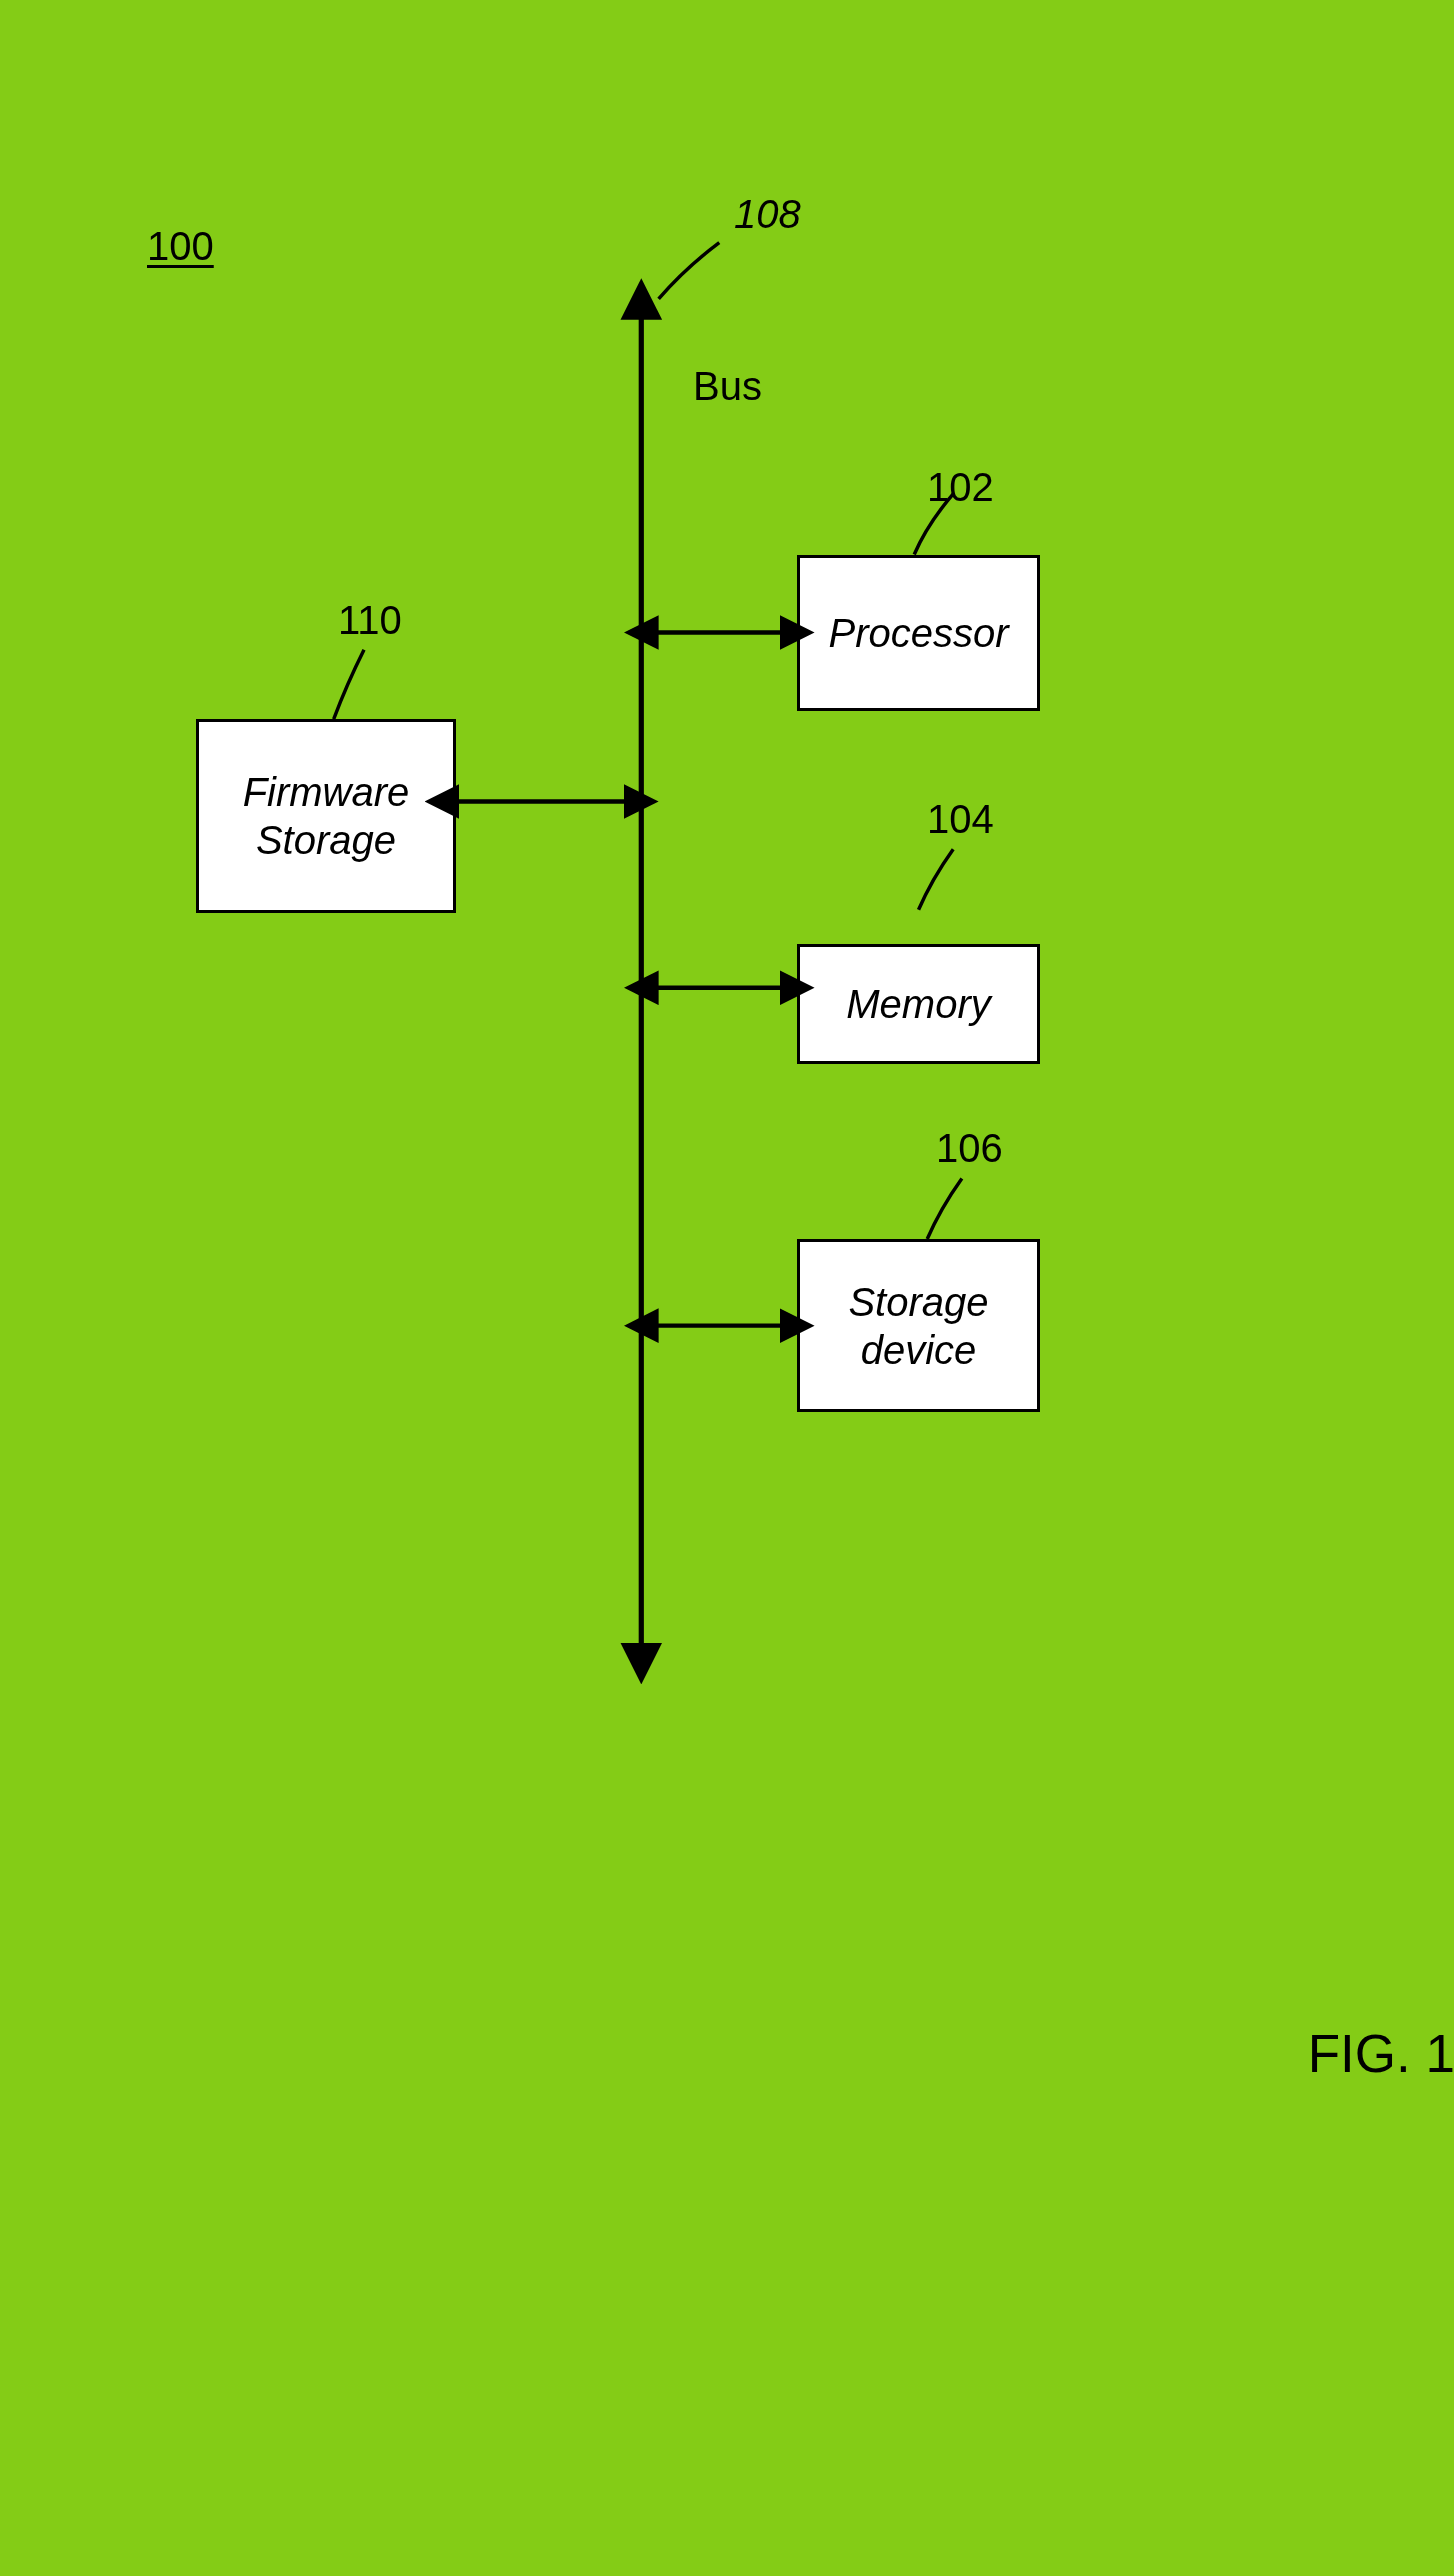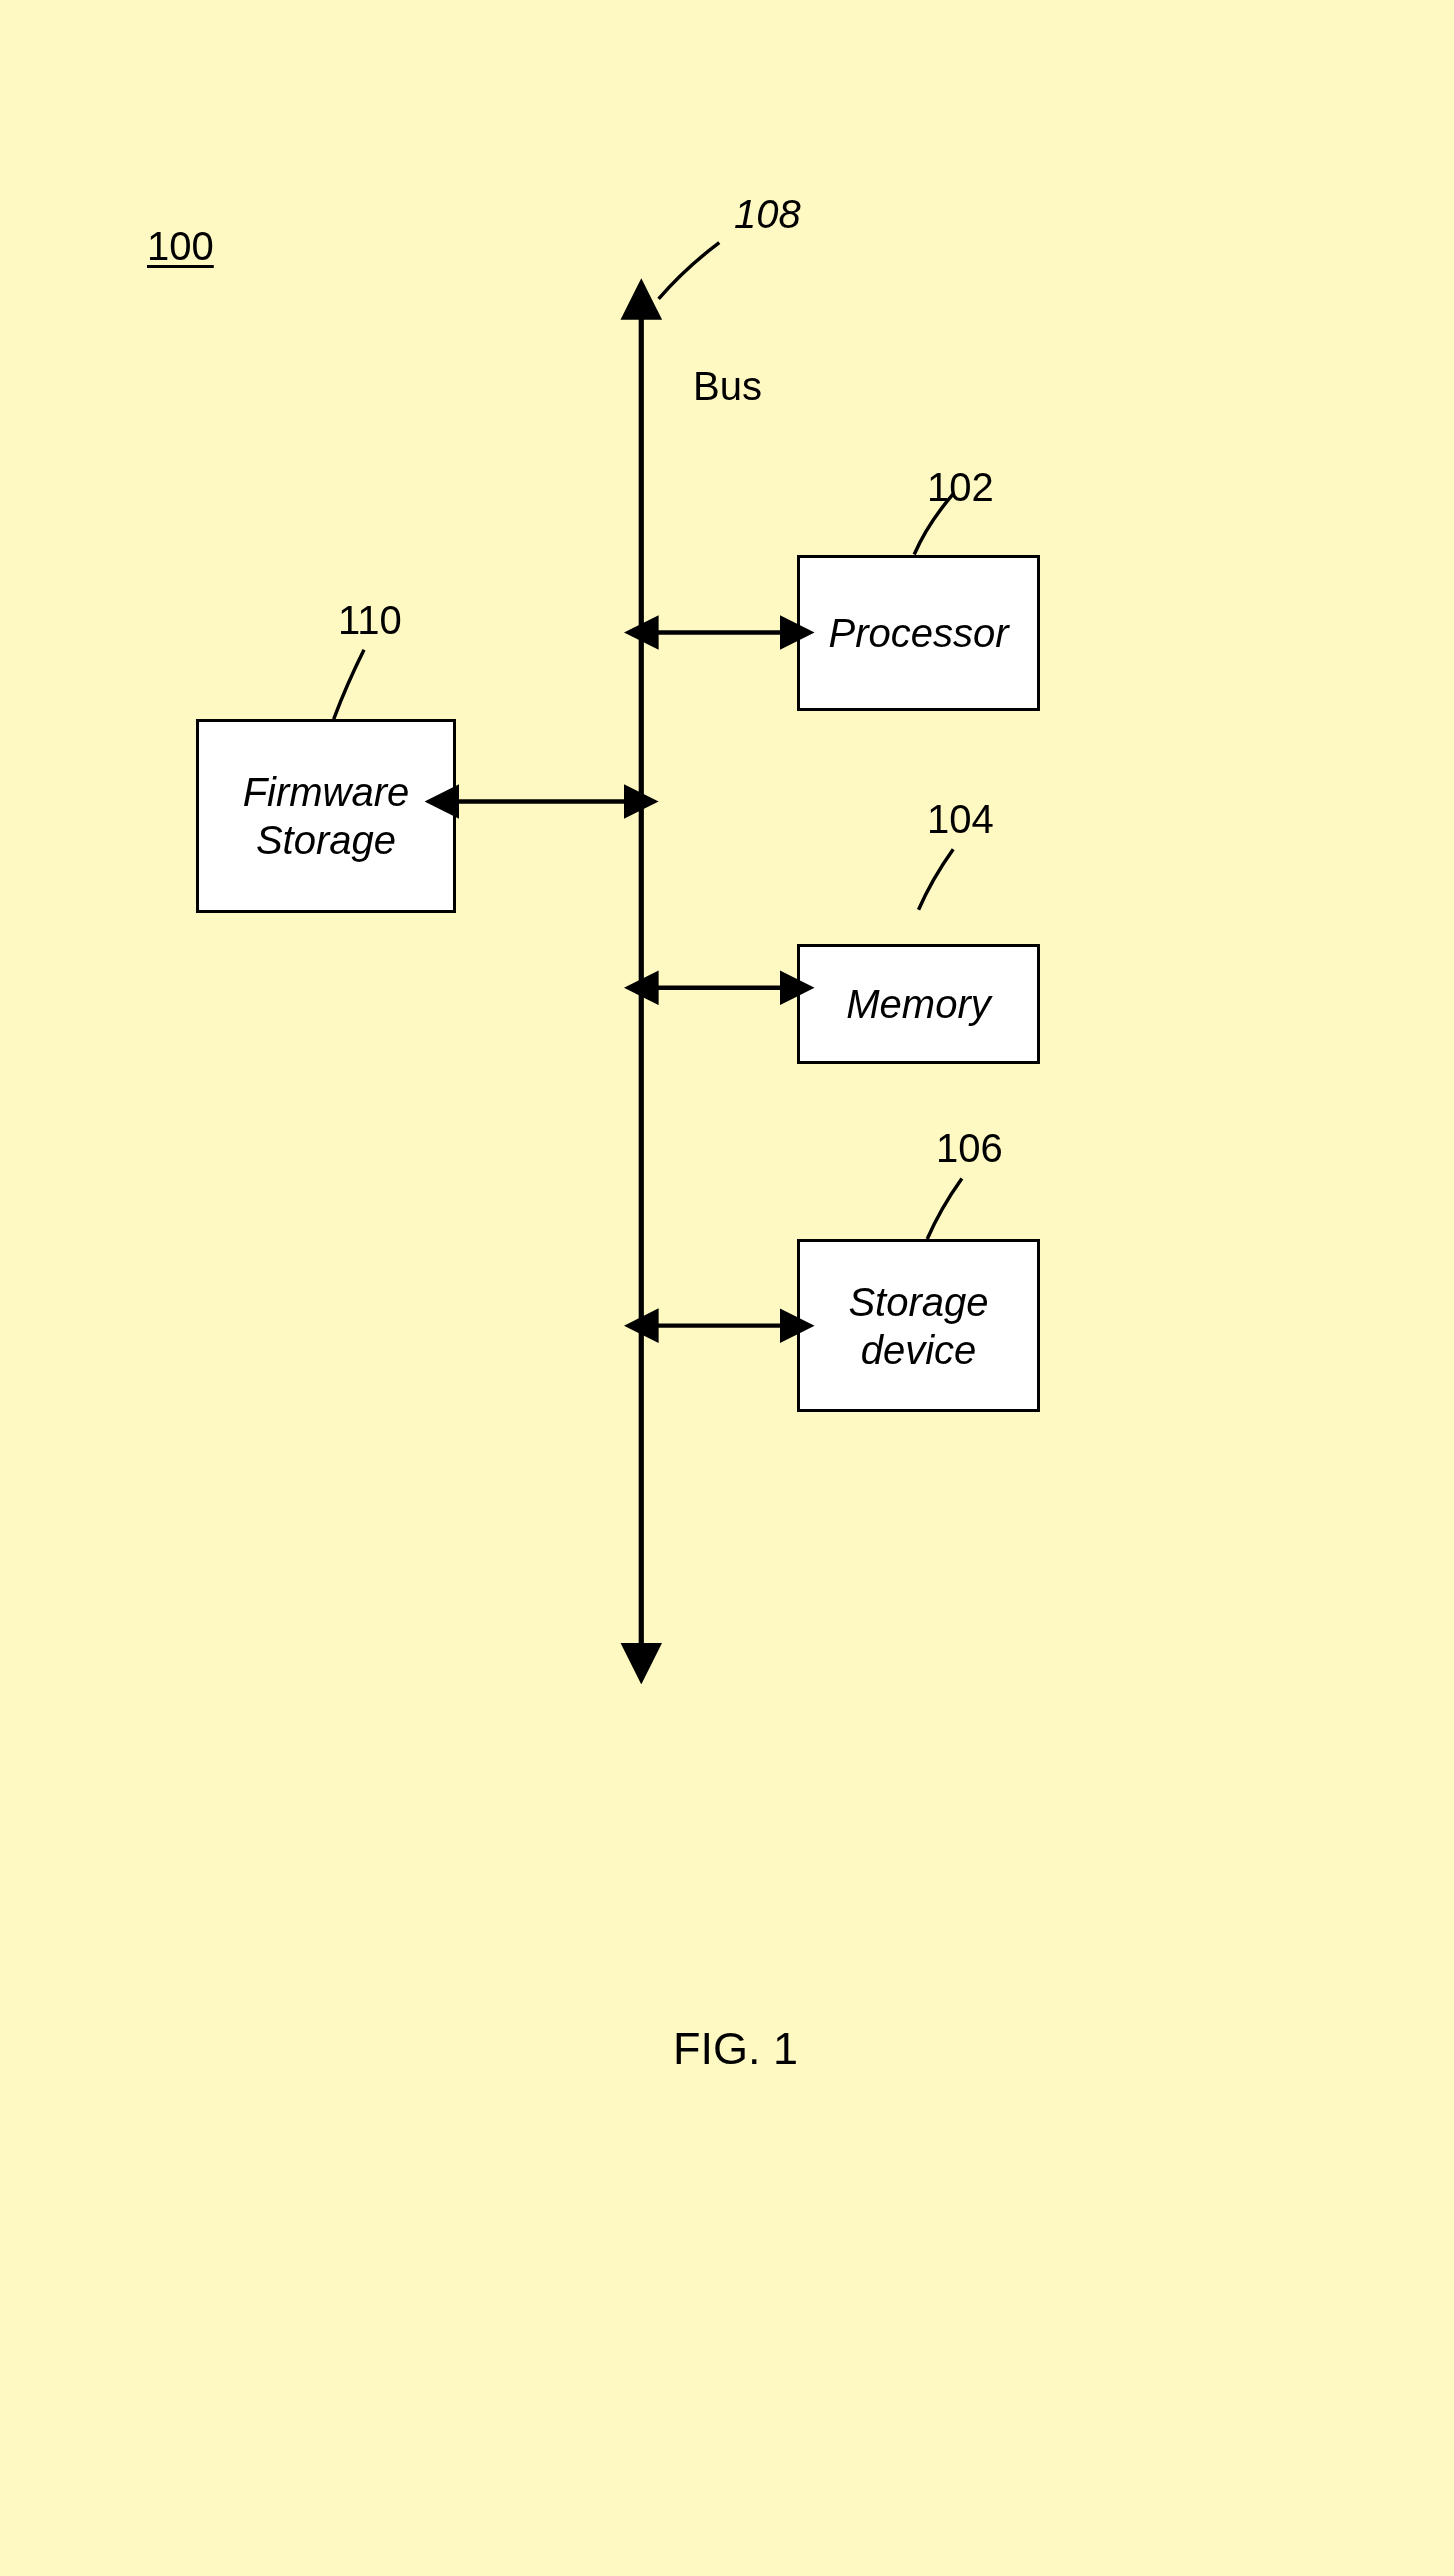--- a/index.html
+++ b/index.html
@@ -5,21 +5,21 @@
   html, body {
     margin: 0;
     padding: 0;
     background: #ffffff;
     font-family: Arial, Helvetica, sans-serif;
   }
   .page {
     position: relative;
     width: 1455px;
     height: 2576px;
-    background: #fef9c3;
+    background: #84cc16;
   }
   .ref {
     position: absolute;
     font-size: 40px;
     color: #000;
   }
   .underline {
     text-decoration: underline;
     text-decoration-thickness: 2.6px;
     text-underline-offset: 5.2px;
@@ -32,24 +32,24 @@
     align-items: center;
     justify-content: center;
     text-align: center;
     font-size: 40px;
     line-height: 1.2;
     box-sizing: border-box;
     font-style: italic;
   }
   .fig-caption {
     position: absolute;
-    font-size: 45px;
+    font-size: 53px;
     left: 0;
     right: 0;
-    text-align: center;
+    text-align: right;
     margin-left: 16px;
   }
   .footer {
     position: absolute;
     font-size: 45px;
     font-weight: 700;
     left: 0;
     right: 0;
     text-align: center;
     font-family: "SimHei", "Microsoft YaHei", sans-serif;

